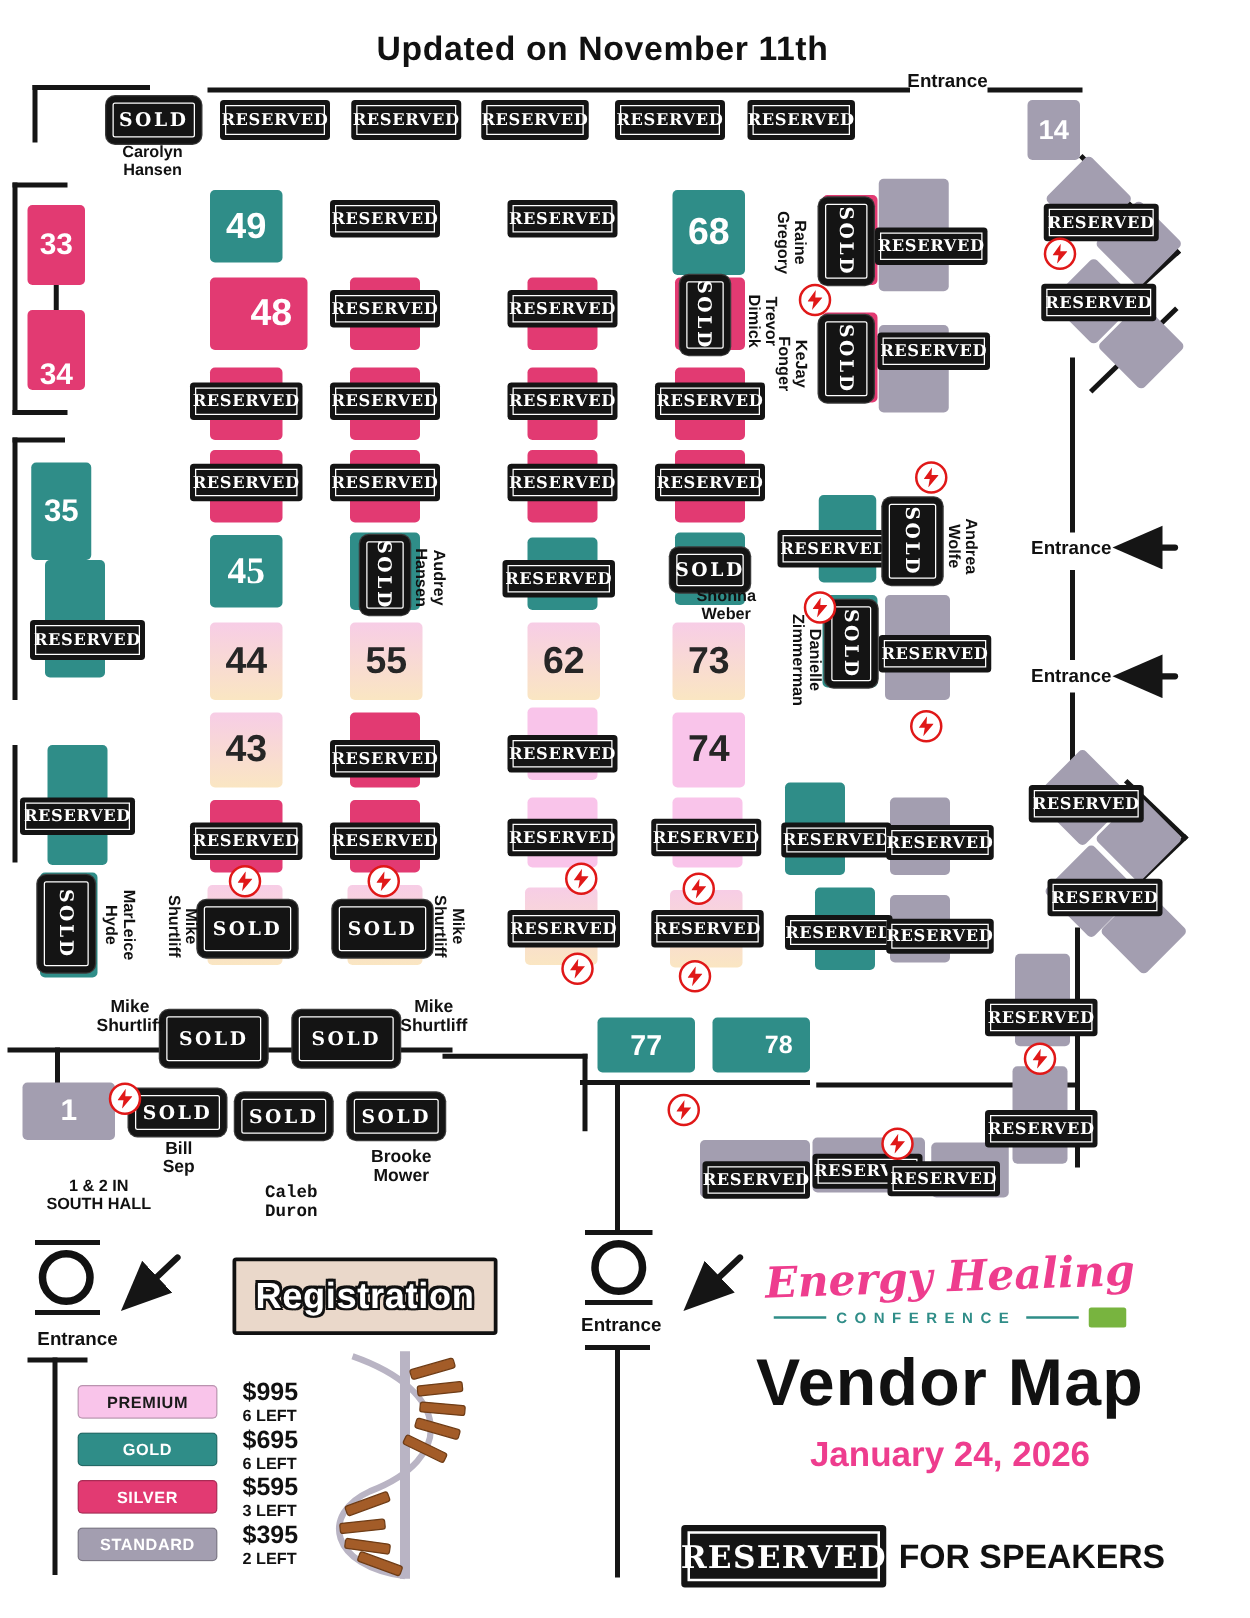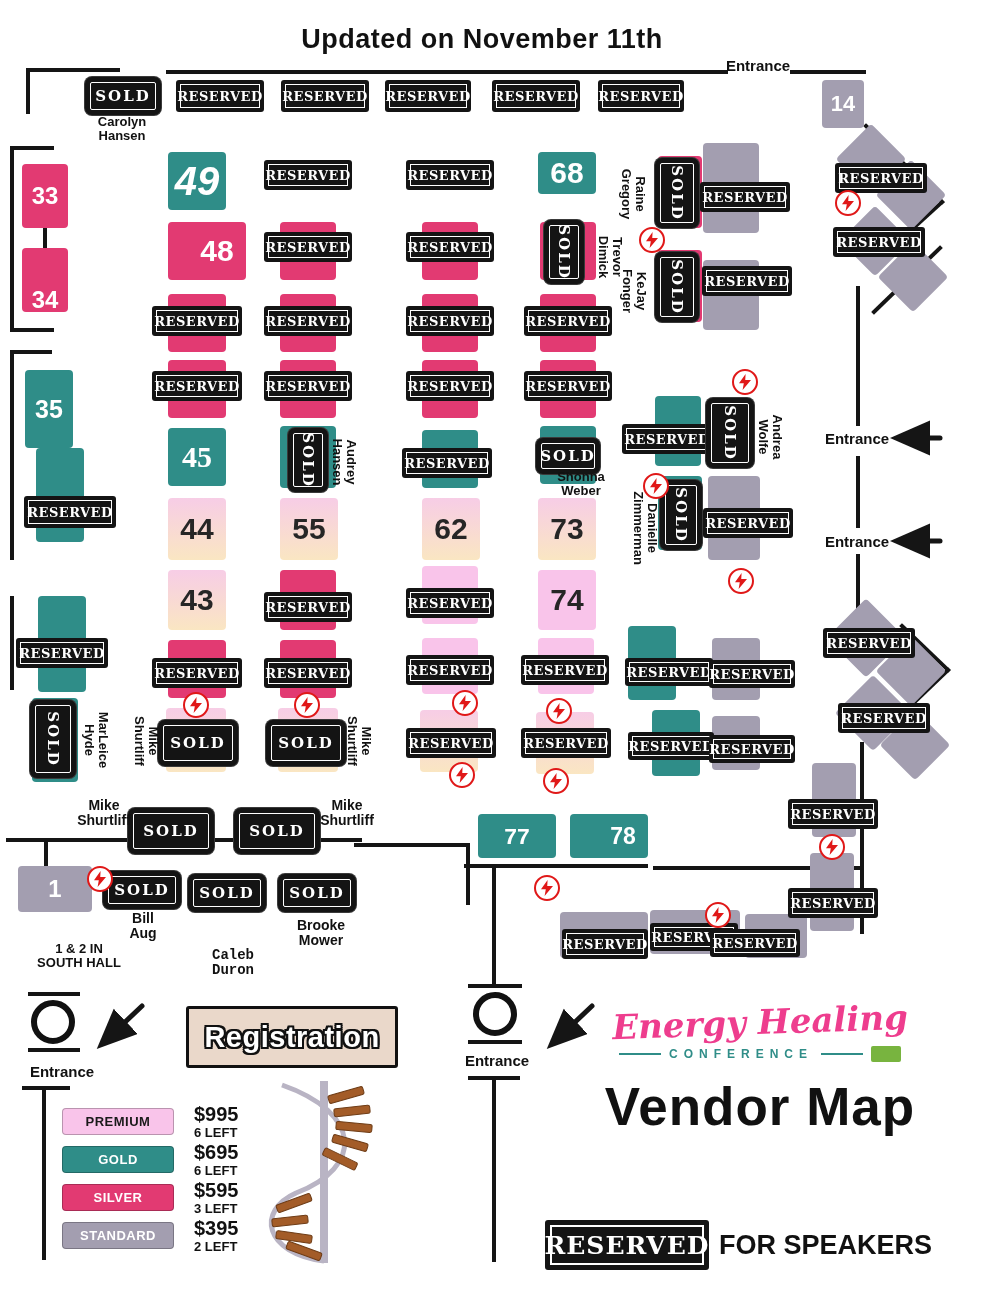--- a/index.html
+++ b/index.html
@@ -125,23 +125,23 @@
   <div id="map-layer">
       <div class="diamond" style="left: 846px; top: 134px; width: 50px; height: 50px;"></div>
       <div class="diamond" style="left: 886px; top: 170px; width: 50px; height: 50px;"></div>
       <div class="diamond" style="left: 850px; top: 216px; width: 50px; height: 50px;"></div>
       <div class="diamond" style="left: 888px; top: 252px; width: 50px; height: 50px;"></div>
       <div class="diamond" style="left: 838px; top: 610px; width: 56px; height: 56px;"></div>
       <div class="diamond" style="left: 886px; top: 646px; width: 50px; height: 50px;"></div>
       <div class="diamond" style="left: 846px; top: 686px; width: 54px; height: 54px;"></div>
       <div class="diamond" style="left: 890px; top: 720px; width: 50px; height: 50px;"></div>
       <div class="booth booth-teal" style="left: 168px; top: 152px; width: 58px; height: 58px;">
-        <span class="bnum" style="font-size: 40px; font-style: italic;">49</span>
-      </div>
-      <div class="booth booth-teal" style="left: 538px; top: 152px; width: 58px; height: 42px;">
+        <span class="bnum" style="font-size: 29px;">49</span>
+      </div>
+      <div class="booth booth-teal" style="left: 538px; top: 152px; width: 58px; height: 68px;">
         <span class="bnum" style="font-size: 30px;">68</span>
       </div>
       <div class="booth booth-teal" style="left: 168px; top: 428px; width: 58px; height: 58px; font-family: Liberation Serif, serif;">
         <span class="bnum" style="font-size: 30px;">45</span>
       </div>
       <div class="booth booth-teal" style="left: 25px; top: 370px; width: 48px; height: 78px;">
         <span class="bnum" style="font-size: 24.96px;">35</span>
       </div>
       <div class="booth booth-teal" style="left: 36px; top: 448px; width: 48px; height: 94px;"></div>
       <div class="booth booth-teal" style="left: 38px; top: 596px; width: 48px; height: 96px;"></div>
@@ -150,21 +150,21 @@
       <div class="booth booth-teal" style="left: 422px; top: 430px; width: 56px; height: 58px;"></div>
       <div class="booth booth-teal" style="left: 540px; top: 426px; width: 56px; height: 58px;"></div>
       <div class="booth booth-teal" style="left: 655px; top: 396px; width: 46px; height: 70px;"></div>
       <div class="booth booth-teal" style="left: 658px; top: 476px; width: 44px; height: 74px;"></div>
       <div class="booth booth-teal" style="left: 628px; top: 626px; width: 48px; height: 74px;"></div>
       <div class="booth booth-teal" style="left: 652px; top: 710px; width: 48px; height: 66px;"></div>
       <div class="booth booth-teal" style="left: 478px; top: 814px; width: 78px; height: 44px;">
         <span class="bnum" style="font-size: 22.88px;">77</span>
       </div>
       <div class="booth booth-teal" style="left: 570px; top: 814px; width: 78px; height: 44px;">
-        <span class="bnum" style="font-size: 23px; margin-left: 28px;">78</span>
+        <span class="bnum" style="font-size: 20px; margin-left: 28px;">78</span>
       </div>
       <div class="booth booth-pink" style="left: 22px; top: 164px; width: 46px; height: 64px;">
         <span class="bnum" style="font-size: 23.92px;">33</span>
       </div>
       <div class="booth booth-pink" style="left: 22px; top: 248px; width: 46px; height: 64px;">
         <span class="bnum" style="font-size: 23.92px; margin-top: 39px;">34</span>
       </div>
       <div class="booth booth-pink" style="left: 168px; top: 222px; width: 58px; height: 58px; padding-left: 20px;">
         <span class="bnum" style="font-size: 30px;">48</span>
       </div>
@@ -474,21 +474,21 @@
 Hyde</div>
       <div class="mlabel" style="left: 146px; top: 741px; font-size: 13px; transform: translate(-50%, -50%) rotate(90deg);">Mike
 Shurtliff</div>
       <div class="mlabel" style="left: 359px; top: 741px; font-size: 13px; transform: translate(-50%, -50%) rotate(90deg);">Mike
 Shurtliff</div>
       <div class="mlabel" style="left: 104px; top: 813px; font-size: 14px;">Mike
 Shurtliff</div>
       <div class="mlabel" style="left: 347px; top: 813px; font-size: 14px;">Mike
 Shurtliff</div>
       <div class="mlabel" style="left: 143px; top: 926px; font-size: 14px;">Bill
-Aug</div>
+Sep</div>
       <div class="mlabel" style="left: 233px; top: 963px; font-size: 14px; font-family: Liberation Mono, monospace;">Caleb
 Duron</div>
       <div class="mlabel" style="left: 321px; top: 933px; font-size: 14px;">Brooke
 Mower</div>
       <div class="mlabel" style="left: 79px; top: 956px; font-size: 13px;">1 &amp; 2 IN
 SOUTH HALL</div>
       <div class="mlabel" style="left: 857px; top: 439px; font-size: 15px;">Entrance</div>
       <div class="mlabel" style="left: 857px; top: 542px; font-size: 15px;">Entrance</div>
       <div class="mlabel" style="left: 62px; top: 1072px; font-size: 15px;">Entrance</div>
       <div class="mlabel" style="left: 497px; top: 1061px; font-size: 15px;">Entrance</div>
@@ -549,18 +549,19 @@
     <div class="bscript">Energy Healing</div>
     <div class="conf-row">
       <span class="hl"></span>
       <span class="conf">CONFERENCE</span>
       <span class="hl"></span>
       <span class="chip"></span>
     </div>
   </div>
 
   <div class="vmap">Vendor Map</div>
+  <div class="vdate">January 24, 2026</div>
 
   <div class="speak">
     <div class="big-res">RESERVED</div>
     <div class="for-sp">FOR SPEAKERS</div>
   </div>
 </div>
 
 </body></html>

